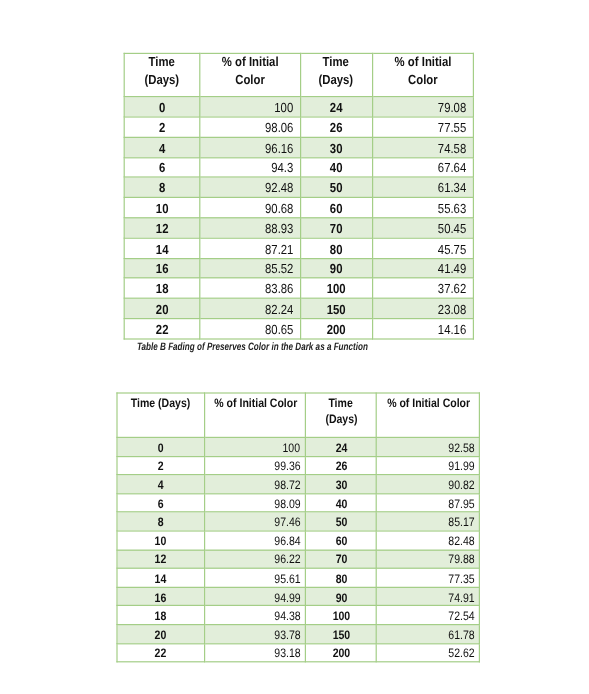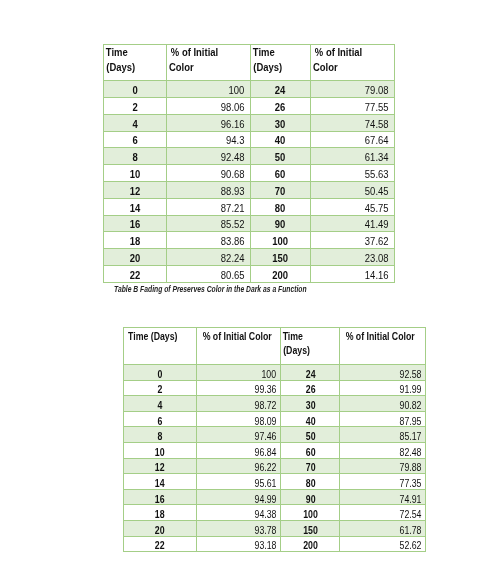--- a/index.html
+++ b/index.html
@@ -1,40 +1,40 @@
 <!DOCTYPE html>
 <html><head>
 <meta charset="utf-8">
 <title>Tables</title>
 <style>
   html,body{margin:0;padding:0;background:#ffffff;}
   body{width:491px;height:578px;overflow:hidden;font-family:"Liberation Sans",sans-serif;}
   .sheet{position:relative;width:491px;height:578px;background:#fff;}
   .tbl{position:absolute;border-collapse:collapse;table-layout:fixed;}
   .tbl td{border:1.3px solid #a4ce87;padding:0;color:#111111;}
-  .hdr td{background:#ffffff;text-align:left;font-weight:700;}
+  .hdr td{background:#ffffff;text-align:center;font-weight:700;}
   .odd td{background:#e2eeda;}
   .even td{background:#ffffff;}
   .tbl td.c0,.tbl td.c2{text-align:center;font-weight:700;}
   .tbl td.c1,.tbl td.c3{text-align:right;padding-right:4.8px;font-weight:500;}
   .cap{position:absolute;font-style:italic;font-weight:600;color:#222;line-height:9px;white-space:nowrap;}
   .cap > span{display:inline-block;transform:scaleX(0.762);transform-origin:center center;}
   .v{display:inline-block;transform:scaleX(0.86) translateY(1.4px);transform-origin:center center;white-space:nowrap;}
   .tbl td.c1 .v,.tbl td.c3 .v{transform-origin:right center;}
   .hl{line-height:inherit;}
   .hdr .v{transform:scaleX(0.86) translateY(-2.6px);}
 
   
   #t0{left:103px;top:44px;width:291px;font-size:11px;}
   #t0 .hdr td{height:35.2px;line-height:15px;}
   #t0 tbody tr.dr td{height:15.8px;}
   #cap0{left:83.5px;top:285px;width:291px;font-size:8.9px;}
 
   
-  #t1{left:97px;top:327px;width:303px;font-size:10.2px;margin-left:26px;}
+  #t1{left:97px;top:327px;width:303px;font-size:10.2px;}
   #t1 .hdr td{height:37px;line-height:14.2px;vertical-align:top;padding-top:2.8px;box-sizing:border-box;}
   #t1 tbody tr.dr td{height:14.6px;}
   #t1 tbody .v{transform:scaleX(0.86) translateY(1.5px);}
   #t1 .hdr .v{transform:scaleX(0.86) translateY(-1.1px);}
   #t1 td.c1,#t1 td.c3{padding-right:4.2px;}
   #cap1{left:103.5px;top:554px;width:291px;font-size:8.9px;}
 </style>
 </head>
 <body>
 

